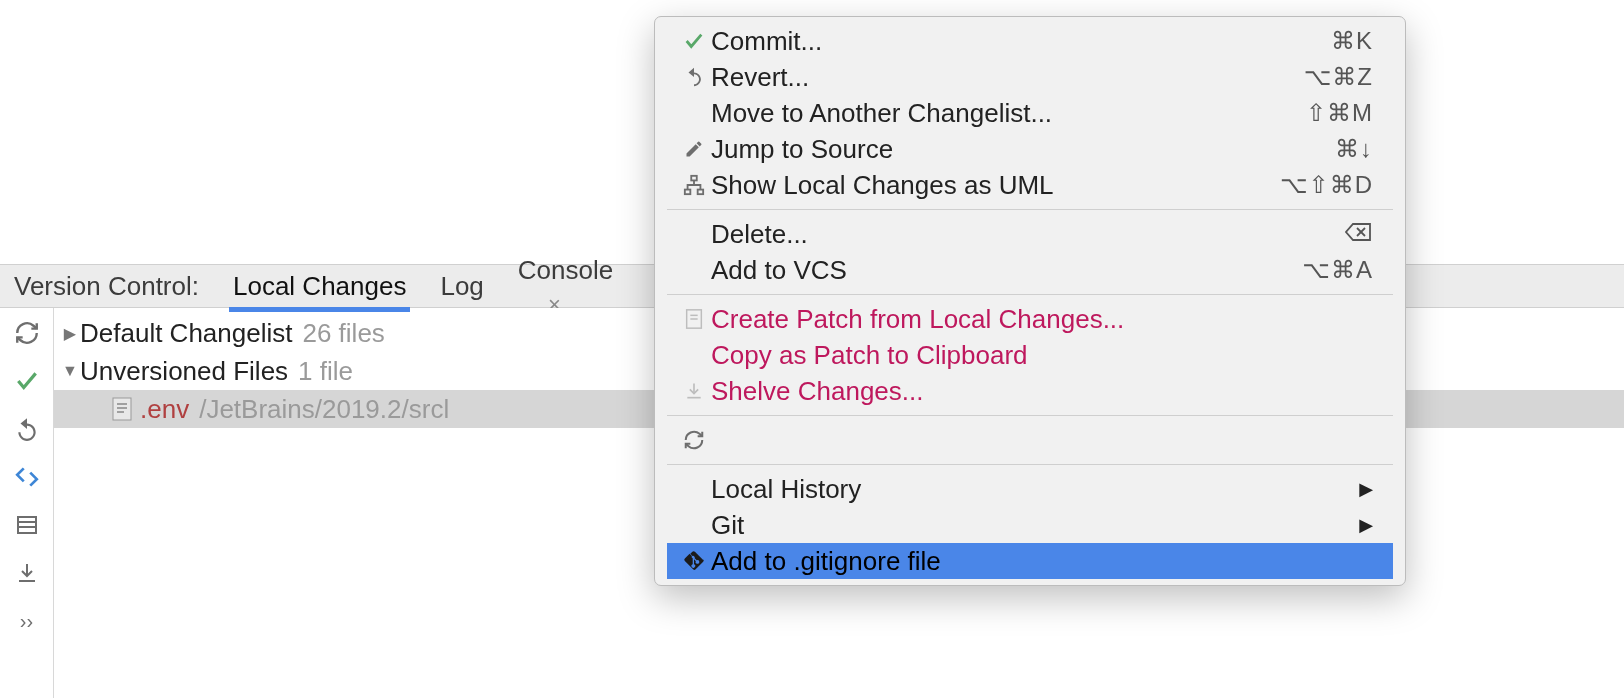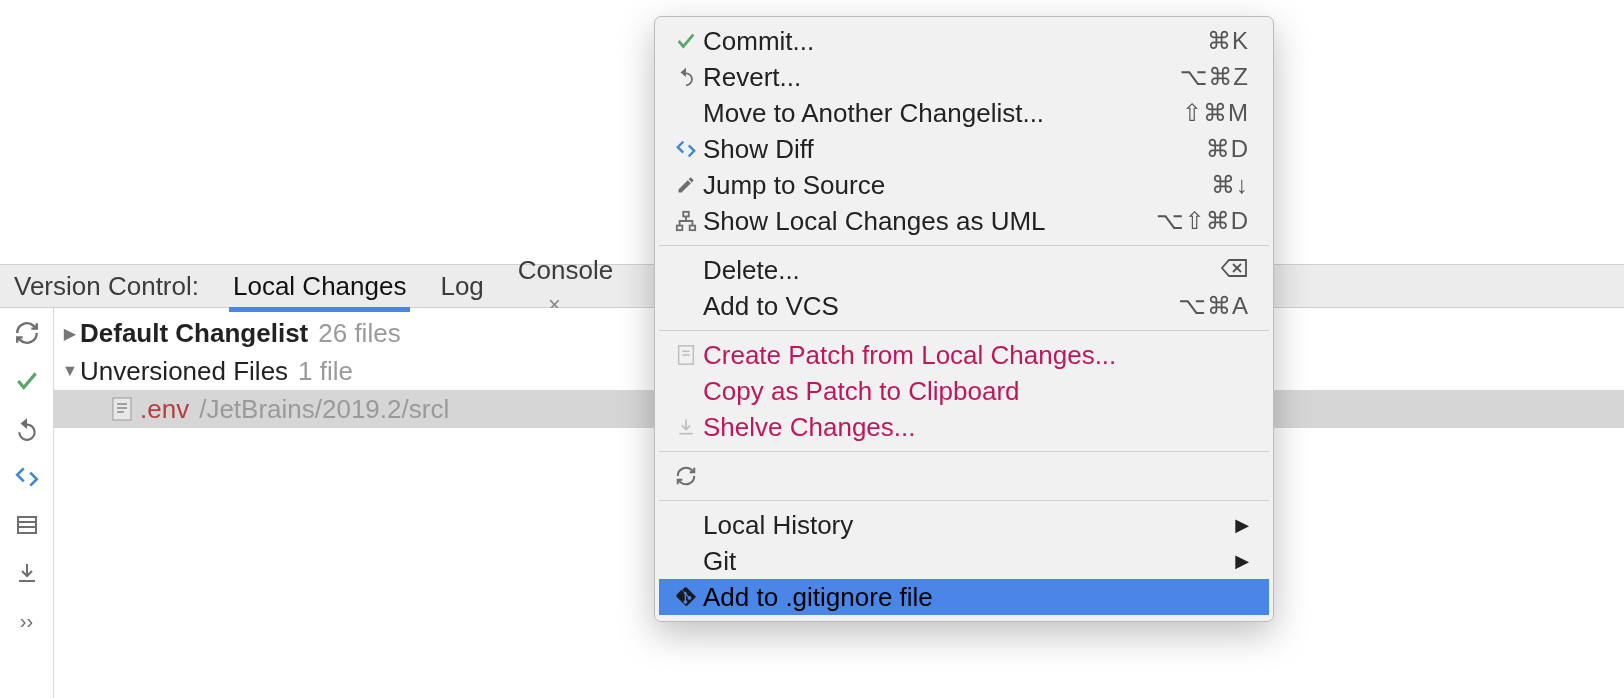--- a/index.html
+++ b/index.html
@@ -88,40 +88,40 @@
   background: #d6d6d6;
 }
 .disclosure {
   width: 20px;
   color: #777;
   font-size: 16px;
   display: inline-flex;
   justify-content: center;
 }
 .row-text { color: #222; }
-.row-text.bold { font-weight: 700; }
+.row-text.bold { font-weight: 400; }
 .row-count { color: #9a9a9a; margin-left: 10px; }
 .file-icon {
   width: 20px; height: 24px;
   margin: 0 8px 0 52px;
   display: inline-flex; align-items: center; justify-content: center;
 }
 .file-name { color: #b04040; }
 .file-path { color: #9a9a9a; margin-left: 10px; }
 
 .context-menu {
   position: absolute;
   top: 16px;
   left: 654px;
-  width: 620px;
+  width: 752px;
   background: #f1f1f1;
   border: 1px solid #bcbcbc;
   border-radius: 7px;
   box-shadow: 0 12px 36px rgba(0,0,0,0.25);
-  padding: 6px 4px;
+  padding: 6px 12px;
   font-size: 26px;
 }
 .menu-item {
   display: flex;
   align-items: center;
   height: 36px;
   padding: 0 20px 0 10px;
   color: #222;
   cursor: default;
 }
@@ -254,30 +254,20 @@
     <span class="menu-label">Revert...</span>
     <span class="menu-shortcut">⌥⌘Z</span>
   </div>
   <div class="menu-item">
     <span class="menu-icon"></span>
     <span class="menu-label">Move to Another Changelist...</span>
     <span class="menu-shortcut">⇧⌘M</span>
   </div>
   <div class="menu-item">
     <span class="menu-icon">
-        <svg width="22" height="22" viewBox="0 0 24 24" fill="none" stroke="#3e86d6" stroke-width="2.5">
-          <path d="M9 4L3 10l6 6"></path>
-          <path d="M15 20l6-6-6-6"></path>
-        </svg>
-      </span>
-    <span class="menu-label">Show Diff</span>
-    <span class="menu-shortcut">⌘D</span>
-  </div>
-  <div class="menu-item">
-    <span class="menu-icon">
         <svg width="20" height="20" viewBox="0 0 24 24" fill="#6e6e6e">
           <path d="M3 17.25V21h3.75L17.81 9.94l-3.75-3.75L3 17.25zM20.71 7.04a1 1 0 000-1.41l-2.34-2.34a1 1 0 00-1.41 0l-1.83 1.83 3.75 3.75 1.83-1.83z"></path>
         </svg>
       </span>
     <span class="menu-label">Jump to Source</span>
     <span class="menu-shortcut">⌘↓</span>
   </div>
   <div class="menu-item">
     <span class="menu-icon">
         <svg width="22" height="22" viewBox="0 0 24 24" fill="none" stroke="#6e6e6e" stroke-width="2">

